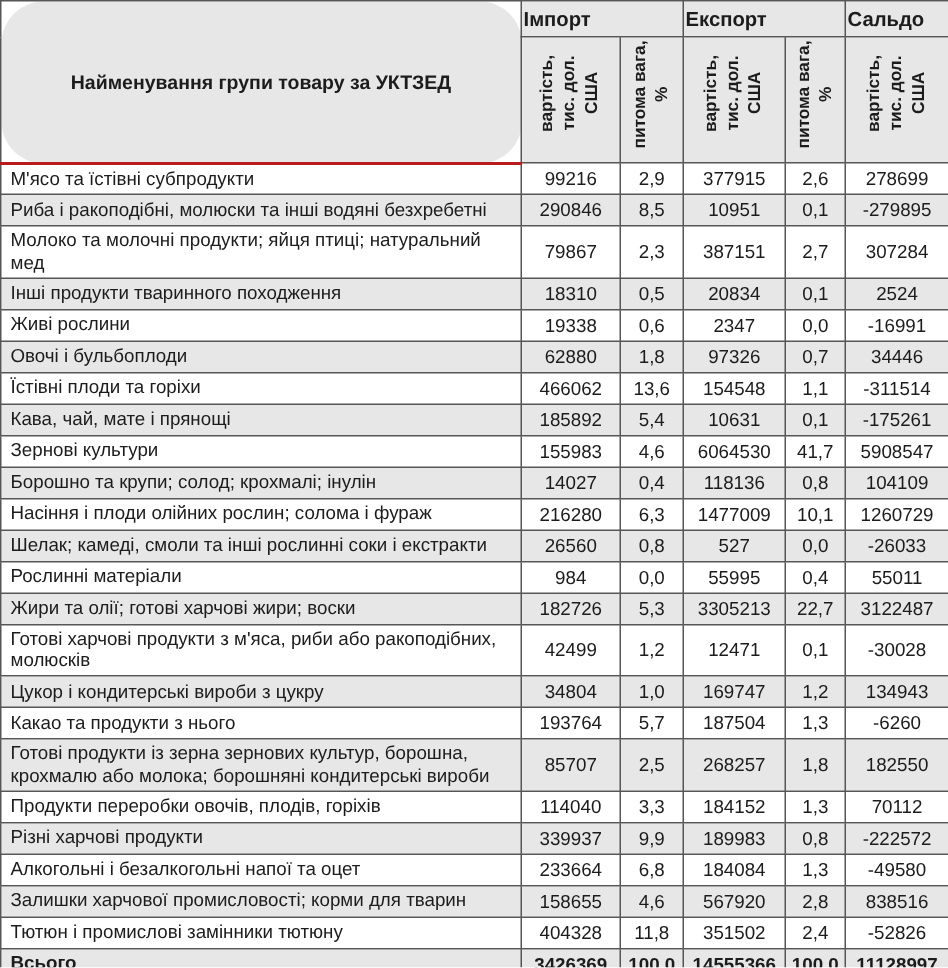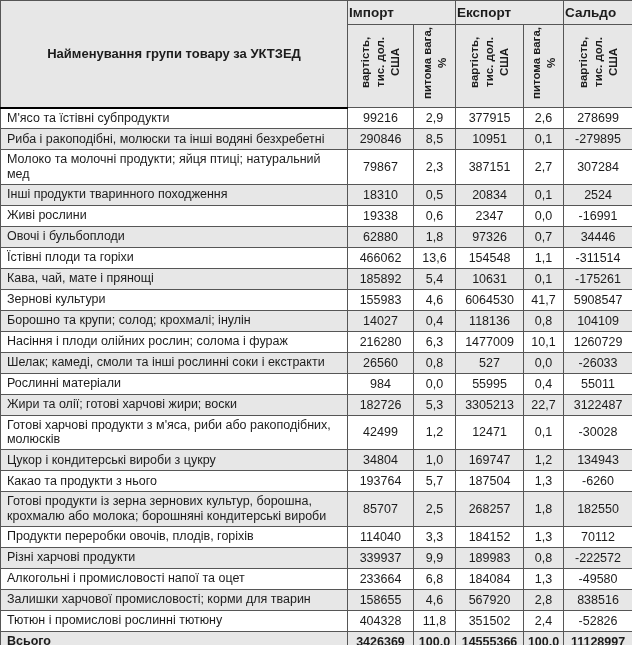--- a/index.html
+++ b/index.html
@@ -37,21 +37,21 @@
     vertical-align: middle;
     border-top: 2px solid #1f1f1f;
   }
   th.sub-h {
     height: 74px;
     vertical-align: bottom;
     text-align: center;
     padding: 0 0 4px 0;
     border-bottom: 2px solid #1f1f1f;
   }
-  th.name-h.bottom-edge { border-bottom: 2px solid #000000; }
+  th.name-h.bottom-edge { border-bottom: 2px solid #b91c1c; border-radius: 28px; }
   .rot {
     display: inline-block;
     writing-mode: vertical-rl;
     transform: rotate(180deg);
     white-space: pre-line;
     font-size: 11.5px;
     line-height: 1.3;
     font-weight: 700;
     letter-spacing: 0;
   }
@@ -275,37 +275,37 @@
         </tr>
         <tr>
           <td class="name">Різні харчові продукти</td>
           <td class="num">339937</td>
           <td class="num">9,9</td>
           <td class="num">189983</td>
           <td class="num">0,8</td>
           <td class="num">-222572</td>
         </tr>
         <tr>
-          <td class="name">Алкогольні і промисловості напої та оцет</td>
+          <td class="name">Алкогольні і безалкогольні напої та оцет</td>
           <td class="num">233664</td>
           <td class="num">6,8</td>
           <td class="num">184084</td>
           <td class="num">1,3</td>
           <td class="num">-49580</td>
         </tr>
         <tr>
           <td class="name">Залишки харчової промисловості; корми для тварин</td>
           <td class="num">158655</td>
           <td class="num">4,6</td>
           <td class="num">567920</td>
           <td class="num">2,8</td>
           <td class="num">838516</td>
         </tr>
         <tr>
-          <td class="name">Тютюн і промислові рослинні тютюну</td>
+          <td class="name">Тютюн і промислові замінники тютюну</td>
           <td class="num">404328</td>
           <td class="num">11,8</td>
           <td class="num">351502</td>
           <td class="num">2,4</td>
           <td class="num">-52826</td>
         </tr>
       </tbody>
     <tfoot>
       <tr>
         <td class="name">Всього</td>

